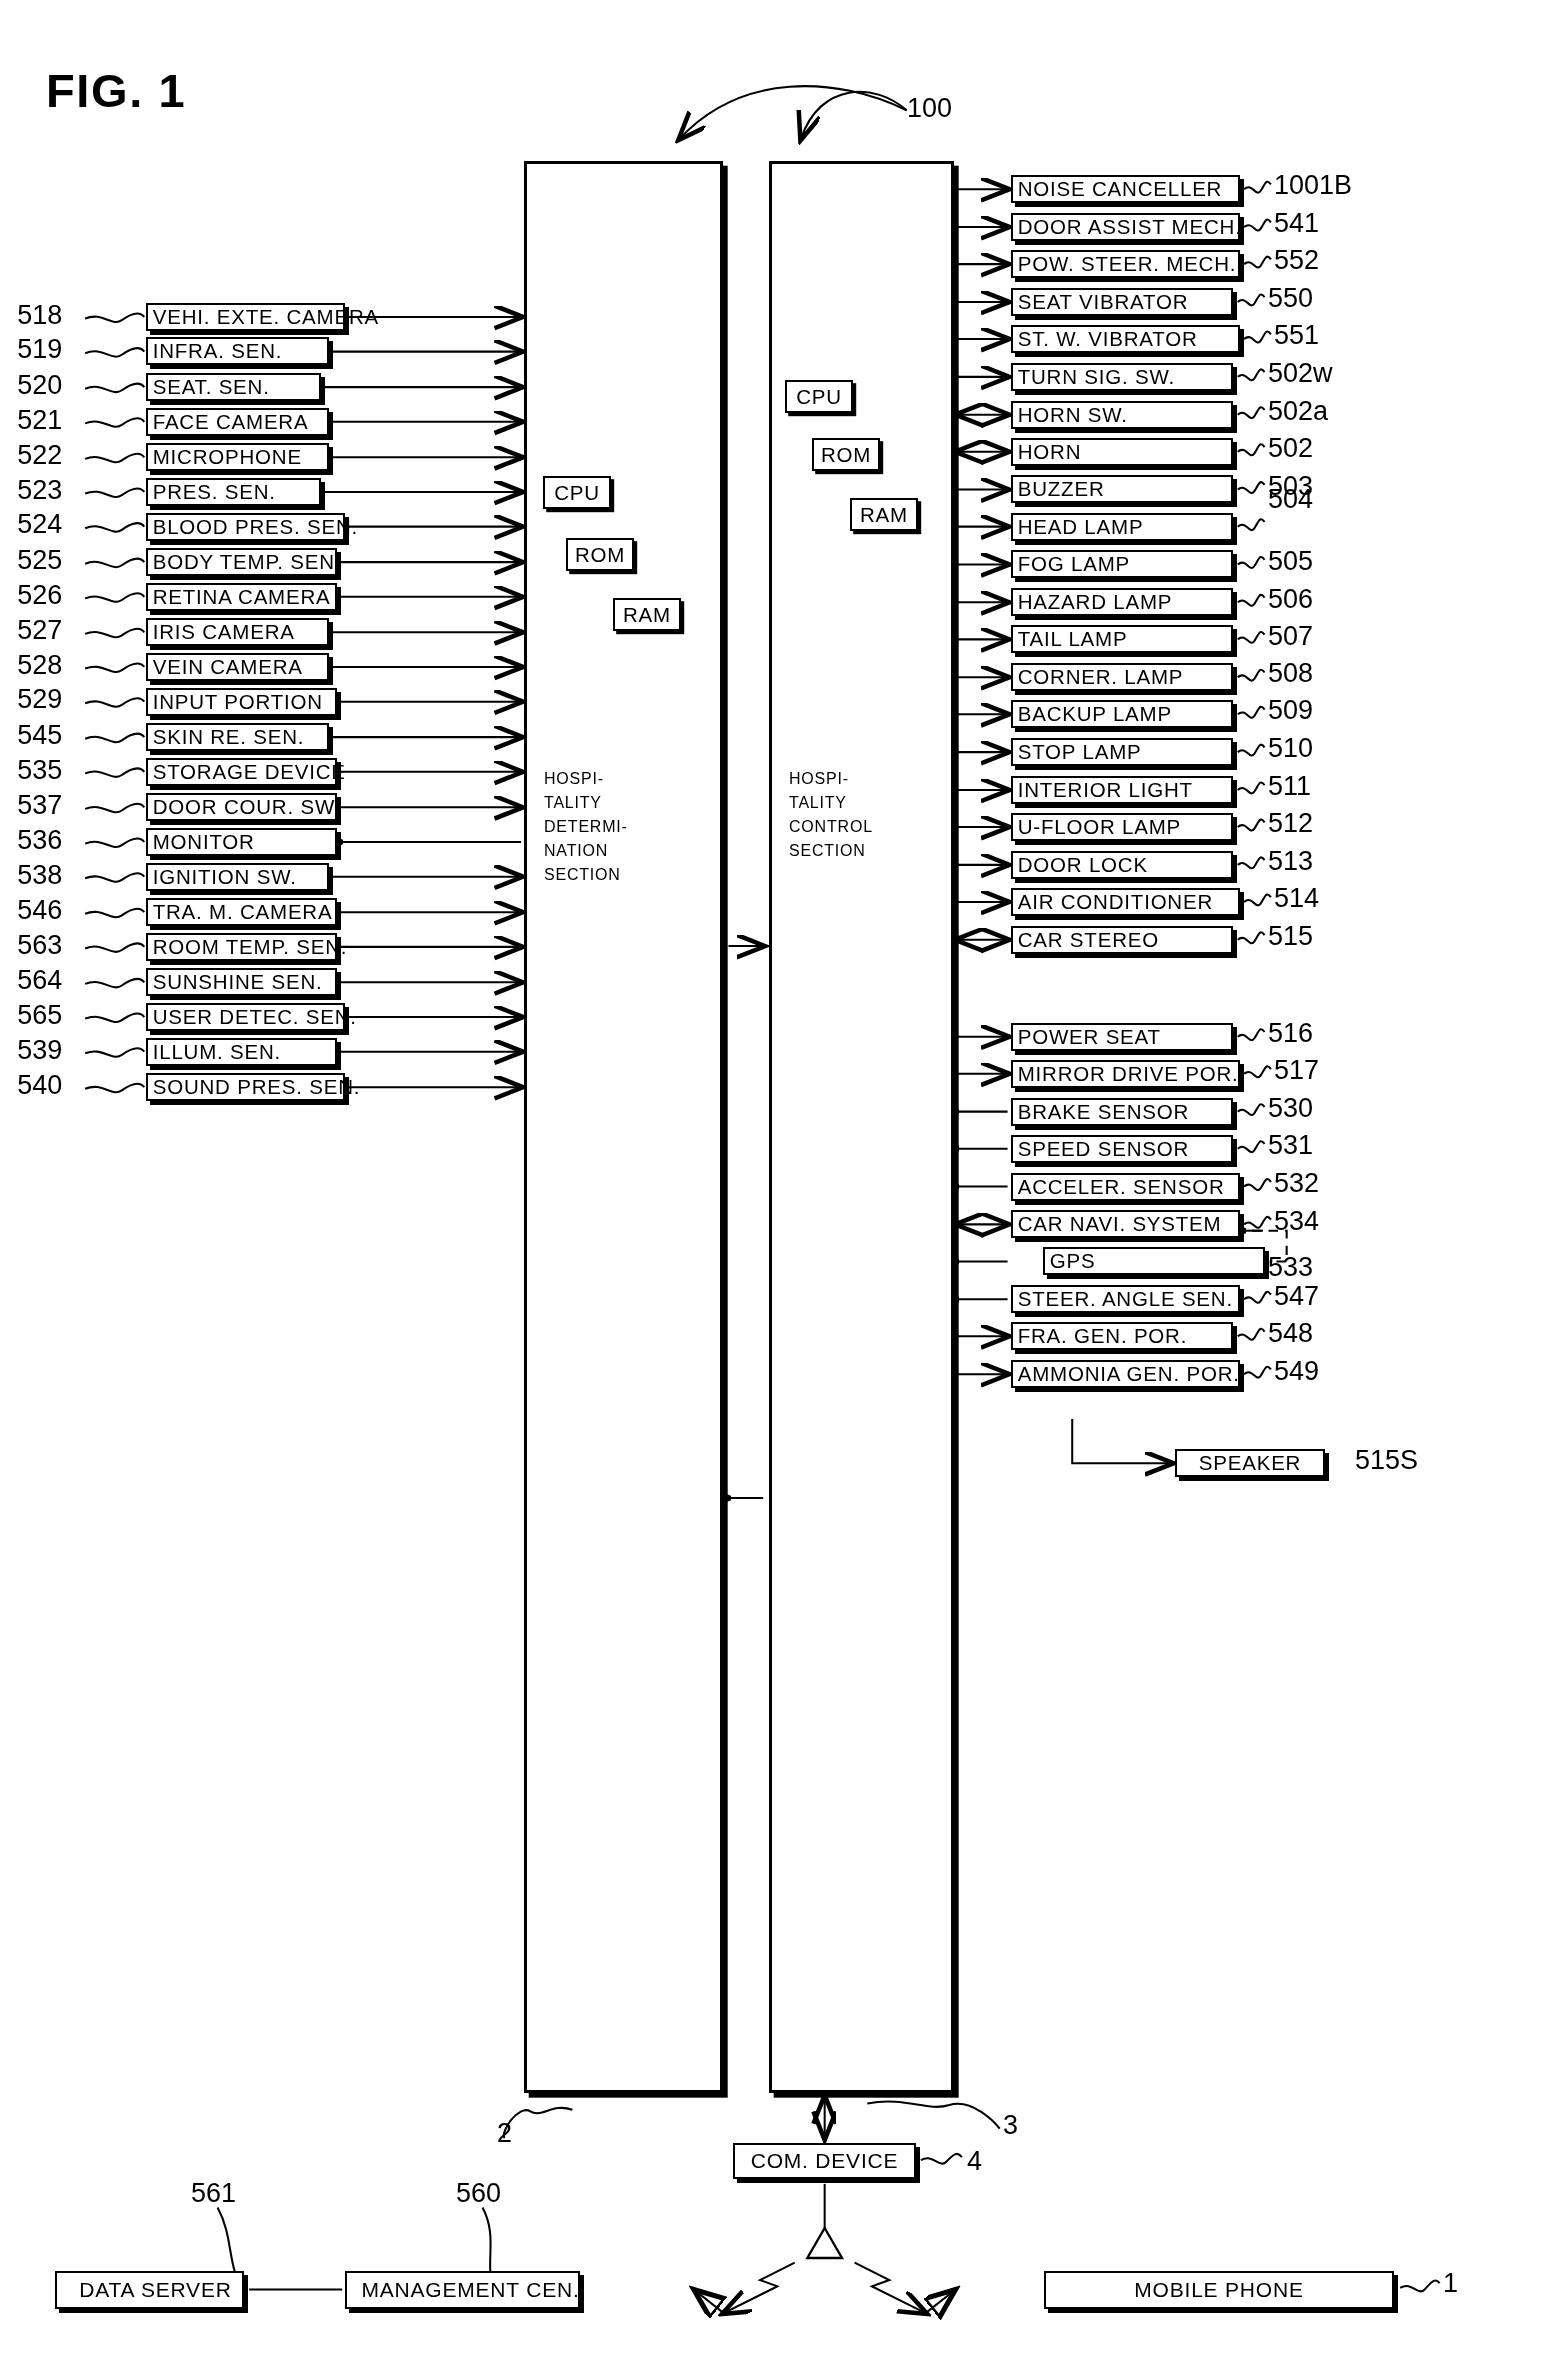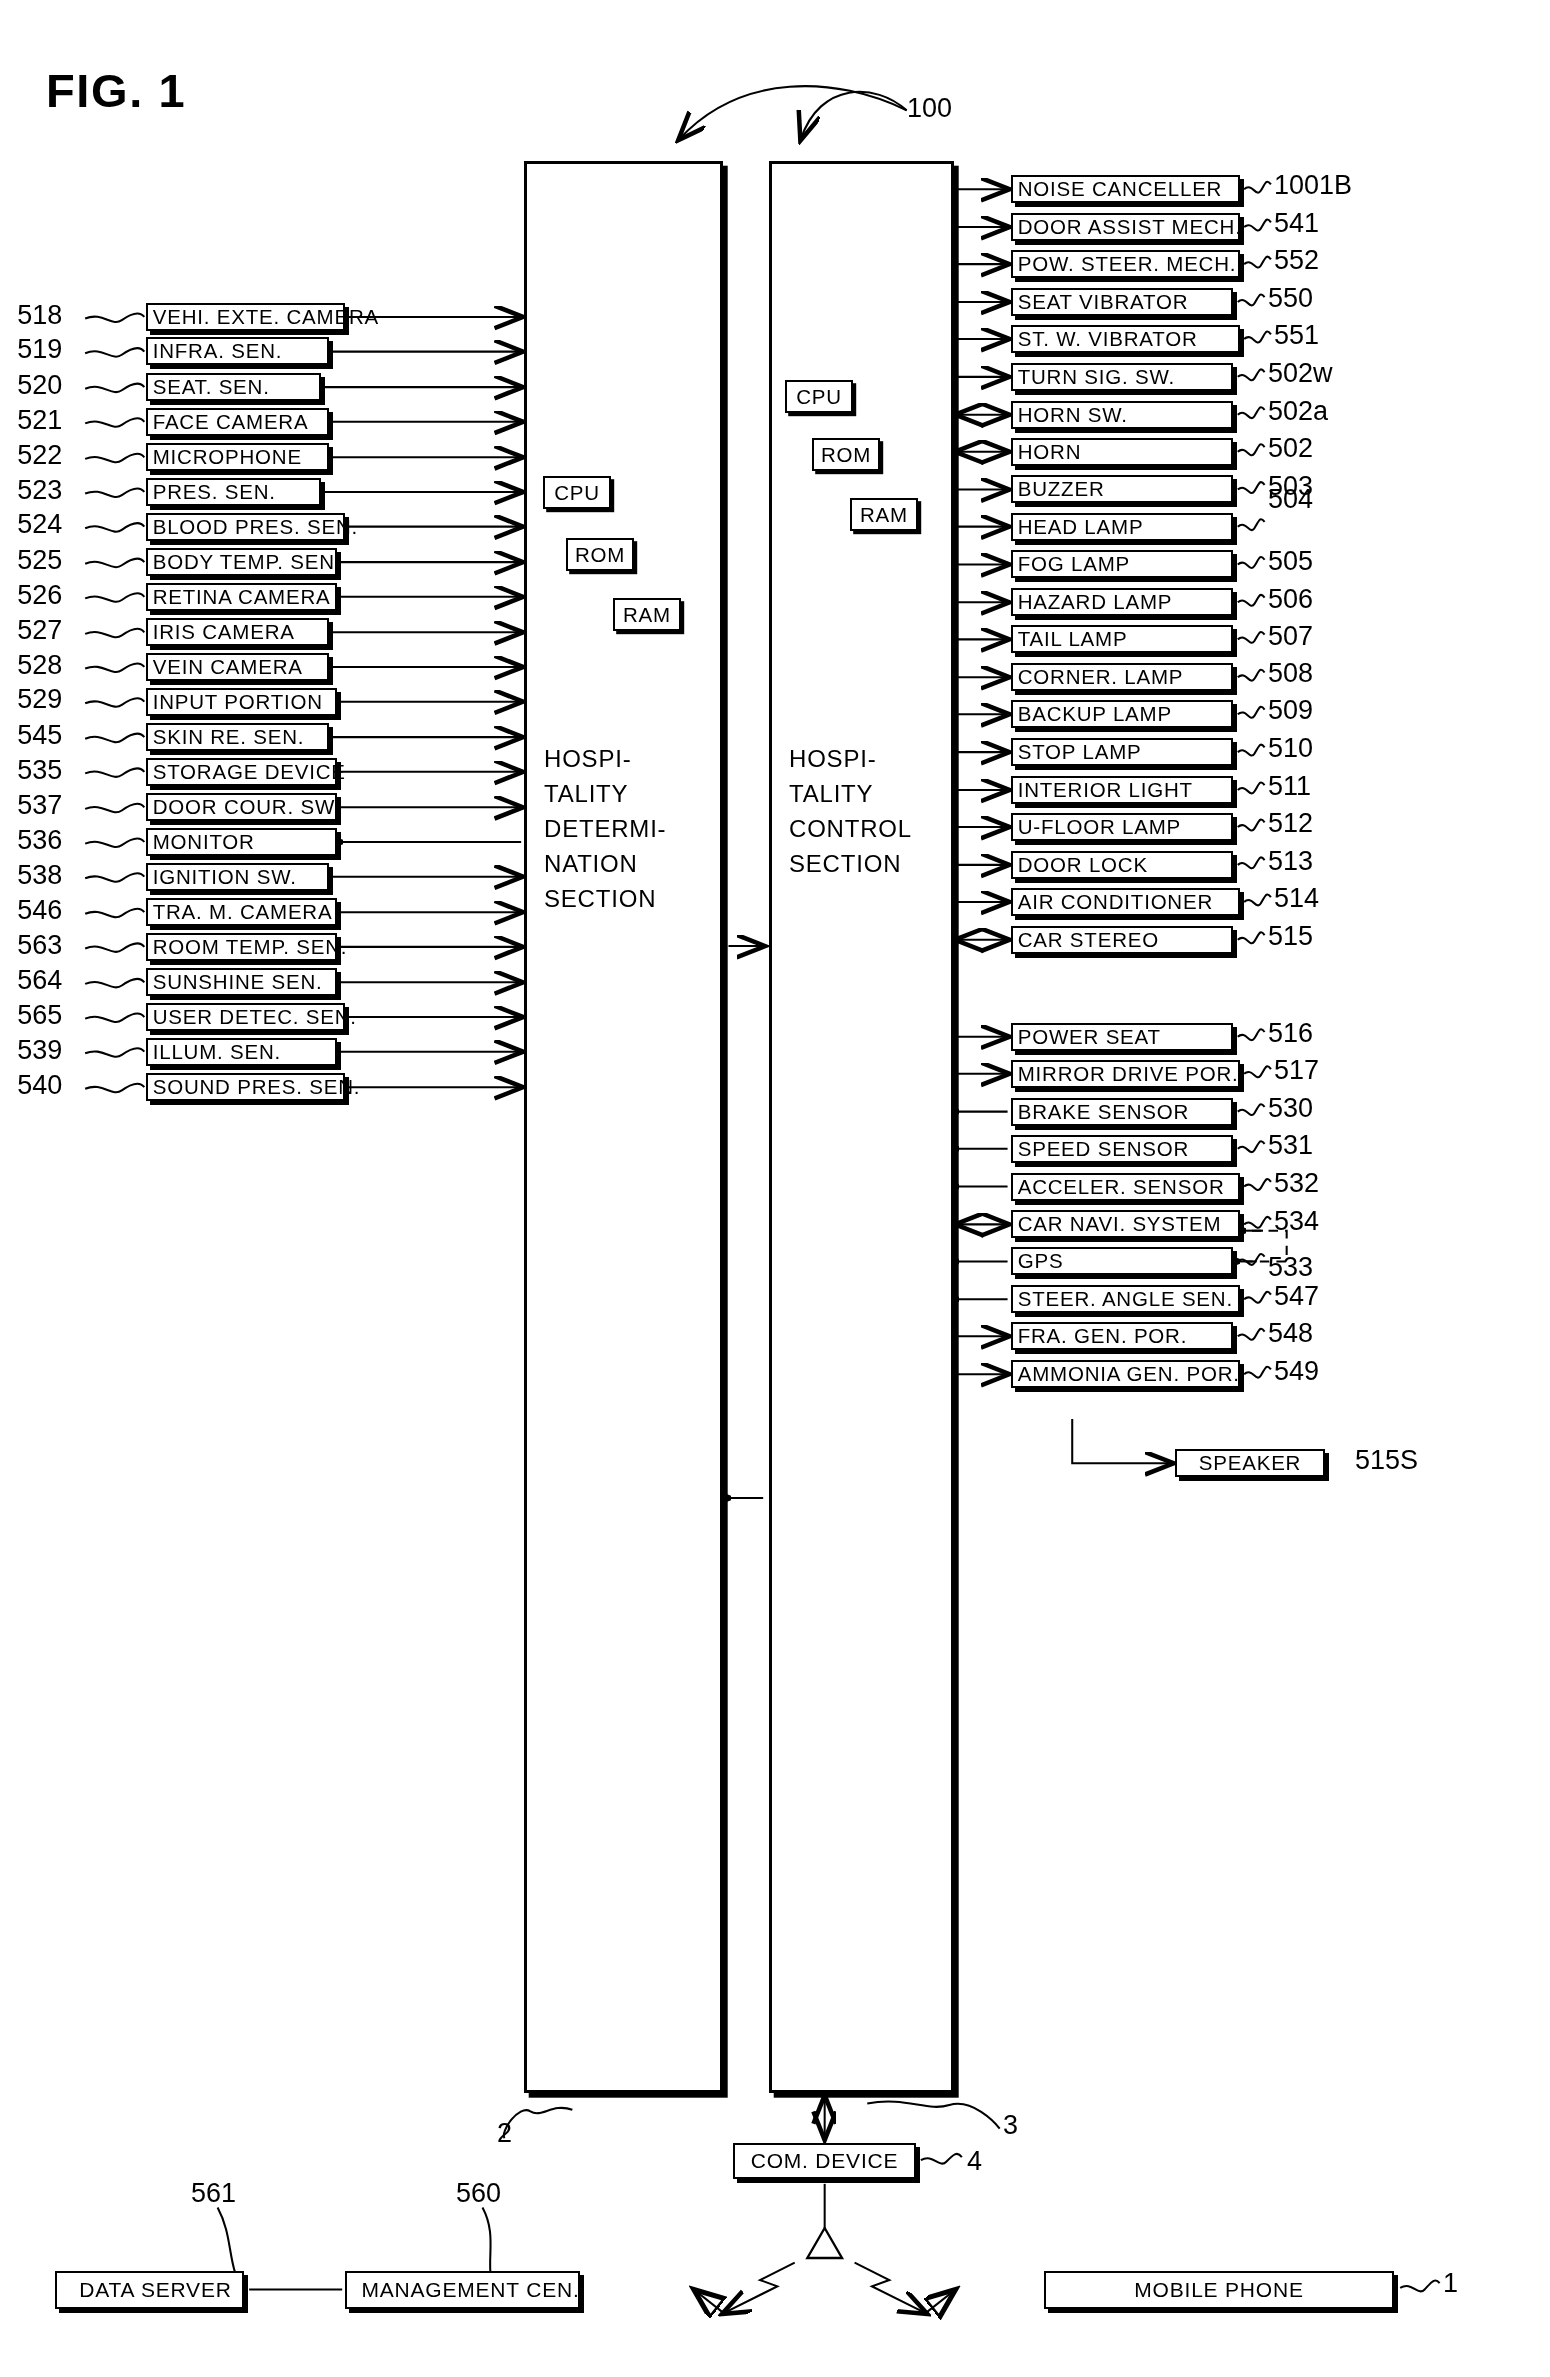--- a/index.html
+++ b/index.html
@@ -37,22 +37,22 @@
   }
   .ref-l{text-align:center;}
 
   
   .section-block{
     position:absolute;box-sizing:border-box;
     border:3.2px solid #000;background:#fff;
     box-shadow:4.7px 4.7px 0 0 #000;
   }
   .section-label{
-    position:absolute;font-size:24px;line-height:35px;
-    letter-spacing:0.8px;white-space:pre;
+    position:absolute;font-size:16px;line-height:24px;
+    letter-spacing:0.8px;white-space:pre;margin-top:26px;
   }
 
   
   .chip{
     position:absolute;box-sizing:border-box;
     border:2.4px solid #000;background:#fff;box-shadow:3.2px 3.2px 0 0 #000;
     display:flex;align-items:center;justify-content:center;
     font-size:20.5px;letter-spacing:0.8px;
   }
 
@@ -448,21 +448,21 @@
       </div>
       <div class="ref" style="top: 1130px; left: 1268px;">531</div>
       <div class="box lead rbox" style="top: 1173px; width: 229px;">
         <span>ACCELER. SENSOR</span>
       </div>
       <div class="ref" style="top: 1168px; left: 1274px;">532</div>
       <div class="box lead rbox" style="top: 1210px; width: 229px;">
         <span>CAR NAVI. SYSTEM</span>
       </div>
       <div class="ref" style="top: 1206px; left: 1274px;">534</div>
-      <div class="box lead rbox" style="top: 1247px; width: 222px;">
+      <div class="box lead rbox" style="top: 1247px; width: 222px; margin-left: 32px;">
         <span>GPS</span>
       </div>
       <div class="ref" style="top: 1243px; left: 1268px; margin-top: 9px;">533</div>
       <div class="box lead rbox" style="top: 1285px; width: 229px;">
         <span>STEER. ANGLE SEN.</span>
       </div>
       <div class="ref" style="top: 1281px; left: 1274px;">547</div>
       <div class="box lead rbox" style="top: 1322px; width: 222px;">
         <span>FRA. GEN. POR.</span>
       </div>

